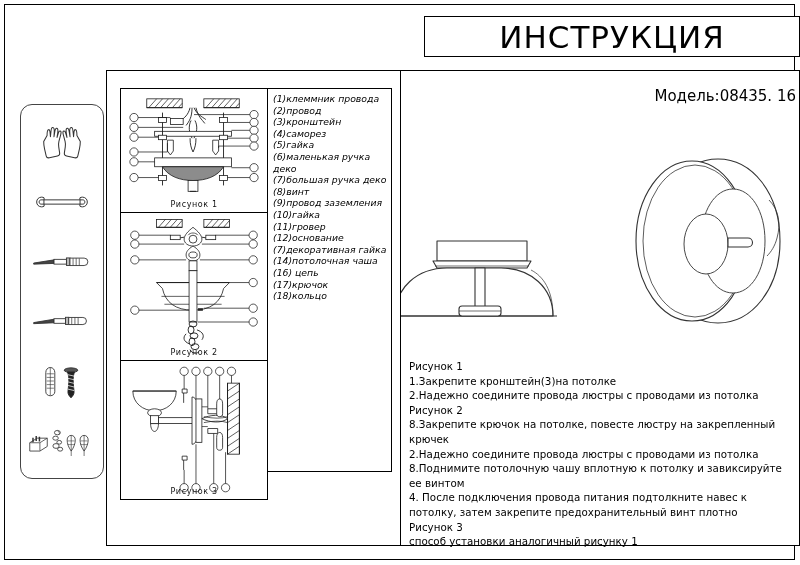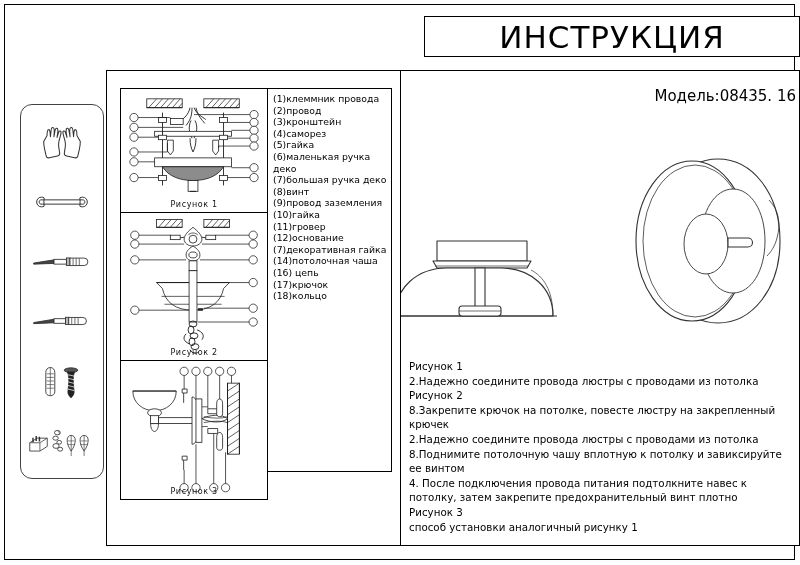--- a/index.html
+++ b/index.html
@@ -85,20 +85,21 @@
   .fig-svg{display:block;width:100%;height:100%;}
   
   .parts-list{
     position:absolute;left:268px;top:88px;
     width:124px;height:384px;
     border:1px solid #000;
     border-left:none;
     box-sizing:border-box;
     padding:4px 3px 0 5px;
     background:#fff;
+    font-style:italic;
   }
   .parts-list ol{margin:0;padding:0;list-style:none;}
   .parts-list li{
     font-size:9.3px;
     line-height:11.6px;
     color:#000;
     word-wrap:break-word;
   }
   
   .right-panel{
@@ -514,20 +515,21 @@
             <path d="M327 112 h20 a4 4 0 0 1 0 9 h-20 z"></path>
 
             <path d="M368 74 c10 10 12 24 8 38 c-2 8-6 14-10 18" stroke-width=".8" fill="none"></path>
           </g>
         </g>
       </svg>
     </div>
 
     <div class="instructions">
       <p class="ins-head">Рисунок 1</p>
+      <p>1.Закрепите кронштейн(3)на потолке</p>
       <p>2.Надежно соедините провода люстры с проводами из потолка</p>
       <p class="ins-head">Рисунок 2</p>
       <p>8.Закрепите крючок на потолке, повесте люстру на закрепленный крючек</p>
       <p>2.Надежно соедините провода люстры с проводами из потолка</p>
       <p>8.Поднимите потолочную чашу вплотную к потолку и завиксируйте ее винтом</p>
       <p>4.  После подключения провода питания подтолкните навес к потолку, затем закрепите предохранительный винт плотно</p>
       <p class="ins-head"> Рисунок 3</p>
       <p> способ установки аналогичный рисунку 1</p>
     </div>
 

